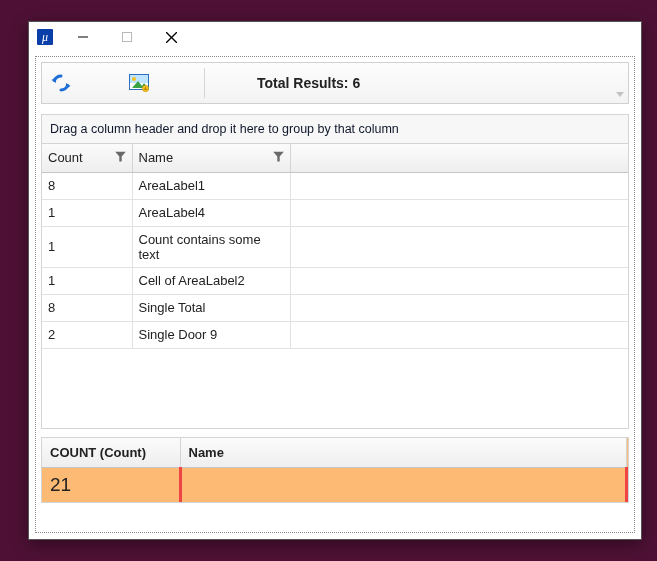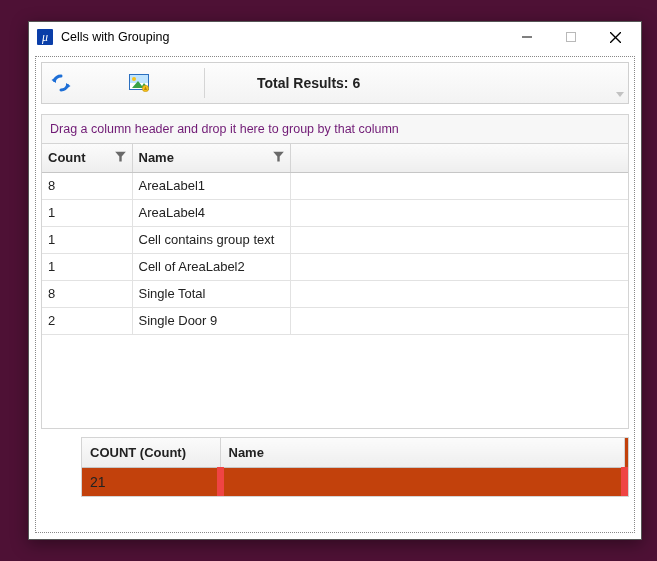--- a/index.html
+++ b/index.html
@@ -101,21 +101,21 @@
     left: 5px; right: 5px; top: 52px; bottom: 5px;
     display: flex;
     flex-direction: column;
   }
 
   .group-panel {
     background: #f7f7f7;
     border: 1px solid #d4d4d4;
     padding: 7px 8px;
     font-size: 12.5px;
-    color: #701a75;
+    color: #0f172a;
     margin-top: 5px;
   }
 
   .grid {
     border: 1px solid #d4d4d4;
     border-top: none;
     background: #fff;
     overflow: hidden;
     height: 285px;
     position: relative;
@@ -125,21 +125,21 @@
     width: 100%;
     table-layout: fixed;
   }
   table.data col.c-count { width: 90px; }
   table.data col.c-name  { width: 158px; }
   table.data col.c-fill  { width: auto; }
 
   table.data th {
     background: linear-gradient(#fbfbfb, #eeeeee);
     text-align: left;
-    font-weight: bold;
+    font-weight: normal;
     font-size: 13px;
     padding: 6px 6px;
     border-right: 1px solid #d4d4d4;
     border-bottom: 1px solid #c6c6c6;
     position: relative;
     height: 28px;
   }
   table.data th.fill { border-right: none; }
   .filter-icon {
     position: absolute;
@@ -153,53 +153,51 @@
     border-bottom: 1px solid #e2e2e2;
     font-size: 13px;
     height: 27px;
     background:#fff;
   }
   table.data td.fill { border-right: none; }
 
   .footer {
     margin-top: 8px;
     border: 1px solid #d4d4d4;
-    background:#c2410c;
-    margin-left:40px;
+    background:#fdba74;
   }
   table.footer-table {
     border-collapse: collapse;
     width: 100%;
     table-layout: fixed;
   }
   table.footer-table col.c1 { width: 138px; }
   table.footer-table col.c2 { width: auto; }
   table.footer-table th {
     background: linear-gradient(#fbfbfb, #eeeeee);
     text-align: left;
     font-weight: bold;
     font-size: 13px;
     padding: 7px 8px;
     border-right: 1px solid #d4d4d4;
     border-bottom: 1px solid #c6c6c6;
   }
   table.footer-table td {
     padding: 6px 8px;
-    border-right: 7px solid #ef4444;
-    font-size: 14px;
+    border-right: 3px solid #ef4444;
+    font-size: 19px;
   }
 </style>
 </head>
 <body>
 
 <div class="window">
 
   <div class="titlebar">
     <div class="app-icon">μ</div>
-    <div class="title-text">Cells with Grouping</div>
     <div class="win-btns">
       <div class="win-btn">
         <svg width="10" height="10" viewBox="0 0 10 10">
             <line x1="0" y1="5" x2="10" y2="5" stroke="#000" stroke-width="1"></line>
           </svg>
       </div>
       <div class="win-btn dis">
         <svg width="10" height="10" viewBox="0 0 10 10">
             <rect x="0.5" y="0.5" width="9" height="9" fill="none" stroke="#b9b9b9" stroke-width="1"></rect>
           </svg>
@@ -283,21 +281,21 @@
               <td>AreaLabel1</td>
               <td class="fill"></td>
             </tr>
             <tr>
               <td>1</td>
               <td>AreaLabel4</td>
               <td class="fill"></td>
             </tr>
             <tr>
               <td>1</td>
-              <td>Cell contains group text</td>
+              <td>Count contains some text</td>
               <td class="fill"></td>
             </tr>
             <tr>
               <td>1</td>
               <td>Cell of AreaLabel2</td>
               <td class="fill"></td>
             </tr>
             <tr>
               <td>8</td>
               <td>Single Total</td>

